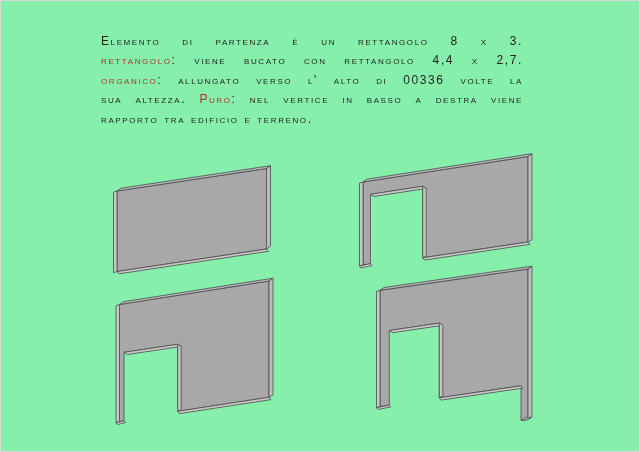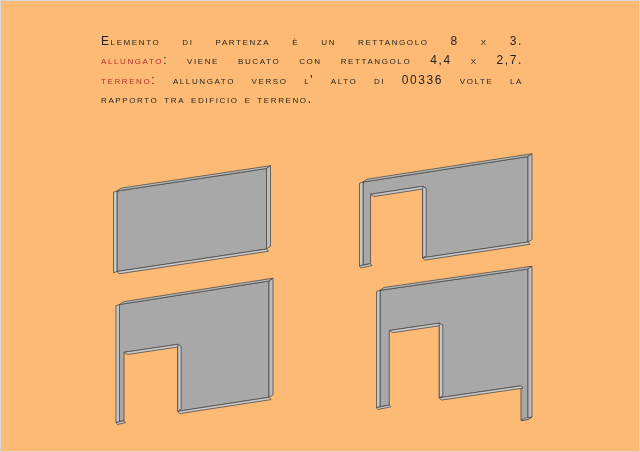--- a/index.html
+++ b/index.html
@@ -1,20 +1,20 @@
 <!DOCTYPE html>
 <html><head>
 <meta charset="utf-8">
 <style>
   html,body{margin:0;padding:0;background:#888;}
   .page{
     position:relative;
     width:640px;height:452px;
     margin:0 auto;
-    background:#fdba74;
+    background:#86efac;
     box-sizing:border-box;
     border:1px solid #d9d9d9;
     overflow:hidden;
     font-family:"Liberation Sans", sans-serif;
   }
   .text-block{
     position:absolute;
     left:100px; top:31px;
     width:422px;
     color:#1f1f1f;
@@ -50,22 +50,24 @@
     stroke-linejoin:bevel;
   }
 </style>
 </head>
 <body>
 
 <div class="page">
 
   <div class="text-block">
     <div class="text-line"><span class="seg">Elemento di partenza è un rettangolo 8 x 3.</span></div>
-    <div class="text-line"><span class="seg accent">allungato</span><span class="seg">: viene bucato con rettangolo 4,4 x 2,7.</span></div>
-    <div class="text-line"><span class="seg accent">terreno</span><span class="seg">: allungato verso l' alto di 00336 volte la</span></div>
+    <div class="text-line"><span class="seg accent">rettangolo</span><span class="seg">: viene bucato con rettangolo 4,4 x 2,7.</span></div>
+    <div class="text-line"><span class="seg accent">organico</span><span class="seg">: allungato verso l' alto di 00336 volte la</span></div>
+    <div class="text-line"><span class="seg">sua altezza.</span>
+      <span class="seg accent">Puro</span><span class="seg">: nel vertice in basso a destra viene</span></div>
     <div class="text-line last"><span class="seg">rapporto tra edificio e terreno.</span></div>
   </div>
 
   <svg class="figures" width="640" height="452" viewBox="0 0 640 452">
 
     <g>
       <polygon class="face" points="116,190 265.5,167.5 265.5,248 116,270.5"></polygon>
       <polygon class="bsliver" points="116,270.5 265.5,248 267.5,250.3 118,272.8"></polygon>
       <polygon class="lstrip" points="112.5,191.2 116,190 116,270.5 112.5,271.7"></polygon>
       <polygon class="tstrip" points="116,190 265.5,167.5 269.5,164.7 120,187.2"></polygon>

